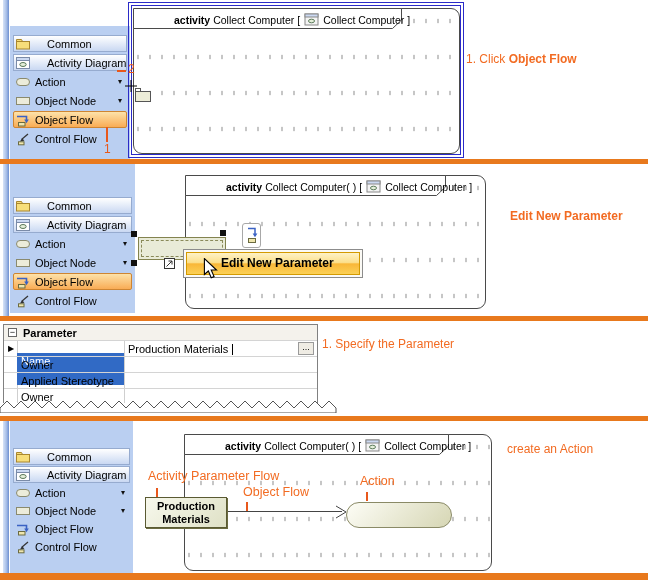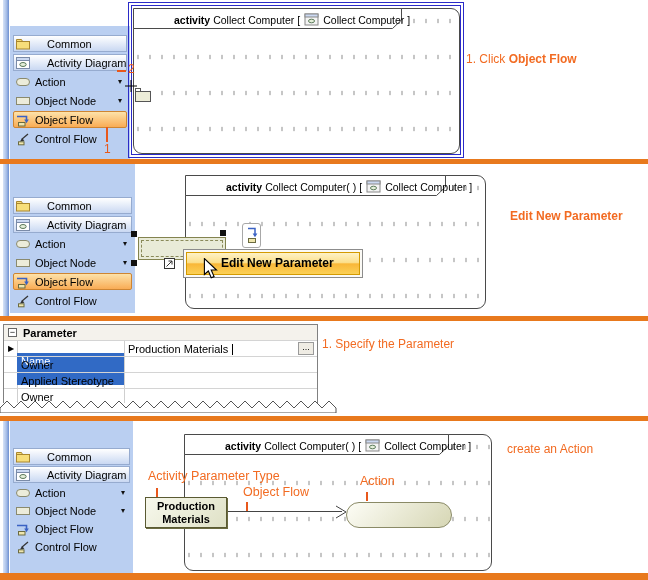--- a/index.html
+++ b/index.html
@@ -417,21 +417,21 @@
           <rect x="1" y="1" width="13" height="11" fill="#F4F4F4" stroke="#888"></rect>
           <rect x="1" y="1" width="13" height="3" fill="#CBD9F2" stroke="#888"></rect>
           <ellipse cx="7.5" cy="8" rx="3" ry="1.8" fill="#E4EED9" stroke="#5A7A5A"></ellipse>
         </svg>
       </span>
     <span>Collect Computer</span>
     <span>]</span>
   </div>
 </div>
 
-<div class="olabel" style="left:148px;top:469px">Activity Parameter Type</div>
+<div class="olabel" style="left:148px;top:469px">Activity Parameter Flow</div>
 <div class="otick" style="left:156px;top:488px"></div>
 <div class="olabel" style="left:243px;top:485px">Object Flow</div>
 <div class="otick" style="left:246px;top:502px"></div>
 <div class="olabel" style="left:360px;top:474px">Action</div>
 <div class="otick" style="left:366px;top:492px"></div>
 
 <div class="pmnode">
   <div>Production</div>
   <div>Materials</div>
 </div>

